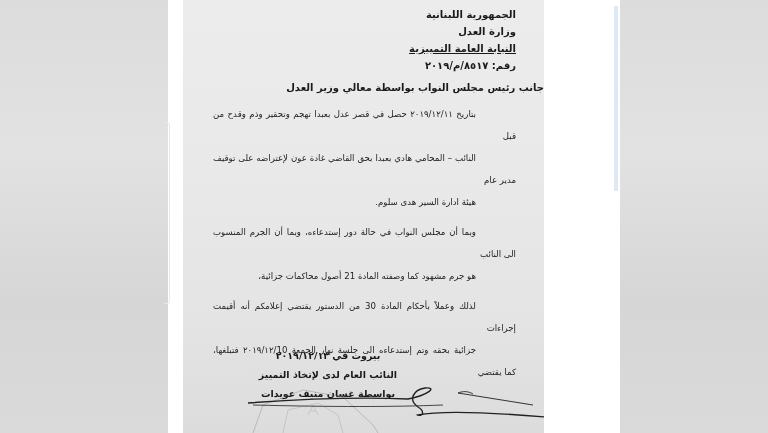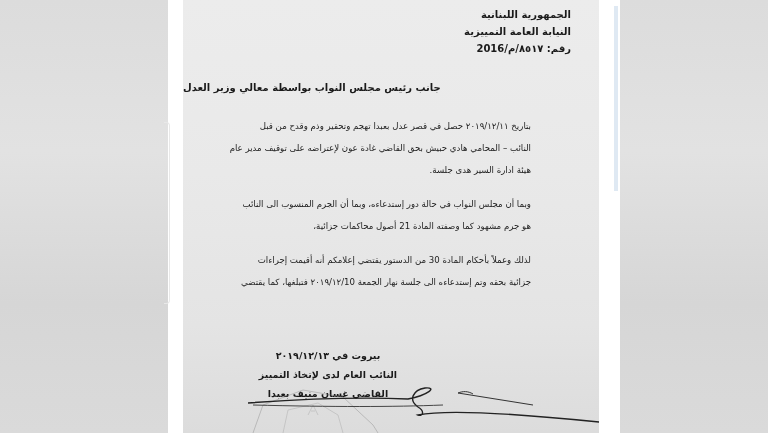--- a/index.html
+++ b/index.html
@@ -42,58 +42,59 @@
       left: -6px;
       top: 6px;
       width: 4px;
       height: 185px;
       background: #dfe9f3;
     }
     .doc {
       position: absolute;
       left: 183px;
       top: 0;
-      width: 416px;
+      width: 344px;
       height: 433px;
       background: linear-gradient(180deg, #ececec 0%, #e9e9e9 40%, #e4e4e4 75%, #dcdcdc 100%);
       overflow: hidden;
       color: #1a1a1a;
       direction: rtl;
+      padding-left: 17px;
     }
     .header-block {
       position: absolute;
       right: 28px;
       top: 6px;
       text-align: right;
       font-size: 10px;
       font-weight: bold;
       line-height: 17px;
     }
     .header-block .line { display: block; }
-    .header-block .underlined { }
+    .header-block .underlined { text-decoration: underline; }
     .addressee {
       position: absolute;
       left: 0;
       right: 0;
       top: 82px;
-      text-align: left;
+      text-align: right;
       font-size: 10px;
       font-weight: bold;
     }
     .body-text {
       position: absolute;
       right: 28px;
       left: 30px;
       top: 103px;
       font-size: 8.6px;
       line-height: 22px;
       text-align: justify;
       color: #222;
     }
-    .para { margin: 12px 0 8px 0; text-indent: 40px; }
+    .para { margin: 0 0 8px 0; text-indent: 40px; }
     .para p { margin: 0; }
     .sig-block {
       position: absolute;
       left: 60px;
       top: 346px;
       width: 170px;
       text-align: center;
       font-size: 9.5px;
       font-weight: bold;
       line-height: 19px;
@@ -118,46 +119,47 @@
 </head>
 <body>
 
 <div class="stage">
   <div class="blur-panel blur-left"></div>
   <div class="blur-panel blur-right"></div>
 
   <div class="doc">
     <div class="header-block">
       <span class="line">الجمهورية اللبنانية</span>
+      <span class="line">وزارة العدل</span>
       <span class="line underlined">النيابة العامة التمييزية</span>
-      <span class="line">رقم: ٨٥١٧/م/2016</span>
+      <span class="line">رقم: ٨٥١٧/م/٢٠١٩</span>
     </div>
 
     <div class="addressee">جانب رئيس مجلس النواب بواسطة معالي وزير العدل</div>
 
     <div class="body-text">
       <div class="para">
         <p>بتاريخ ٢٠١٩/١٢/١١ حصل في قصر عدل بعبدا تهجم وتحقير وذم وقدح من قبل</p>
-        <p>النائب – المحامي هادي حبيش بحق القاضي غادة عون لإعتراضه على توقيف مدير عام</p>
-        <p>هيئة ادارة السير هدى جلسة.</p>
+        <p>النائب – المحامي هادي بعبدا بحق القاضي غادة عون لإعتراضه على توقيف مدير عام</p>
+        <p>هيئة ادارة السير هدى سلوم.</p>
       </div>
       <div class="para">
         <p>وبما أن مجلس النواب في حالة دور إستدعاءه، وبما أن الجرم المنسوب الى النائب</p>
         <p>هو جرم مشهود كما وصفته المادة 21 أصول محاكمات جزائية،</p>
       </div>
       <div class="para">
         <p>لذلك وعملاً بأحكام المادة 30 من الدستور يقتضي إعلامكم أنه أقيمت إجراءات</p>
         <p>جزائية بحقه وتم إستدعاءه الى جلسة نهار الجمعة ٢٠١٩/١٢/10 فتبلغها، كما يقتضي</p>
       </div>
     </div>
 
     <div class="sig-block">
       <span class="line">بيروت في ٢٠١٩/١٢/١٣</span>
       <span class="line">النائب العام لدى لإتخاذ التمييز</span>
-      <span class="line">القاضي غسان منيف بعبدا</span>
+      <span class="line">بواسطة غسان منيف عويدات</span>
     </div>
 
     <svg class="stamp-svg" viewBox="0 0 150 48">
       <path d="M10 48 L20 20 L60 5 L100 12 L130 40 L135 48" fill="none" stroke="#777" stroke-width="1"></path>
       <path d="M40 48 L45 25 L75 18 L95 30 L100 48" fill="none" stroke="#888" stroke-width="0.8"></path>
       <path d="M65 30 L70 20 L75 30 M68 26 L72 26" fill="none" stroke="#888" stroke-width="0.8"></path>
     </svg>
 
     <svg class="signature-svg" viewBox="0 0 400 48">
       <path d="M35 18 C90 14, 150 12, 195 14 C215 10, 225 2, 212 3 C200 5, 195 15, 205 22 C212 26, 210 32, 205 30 C230 25, 300 28, 395 38" fill="none" stroke="#222" stroke-width="1.4"></path>

